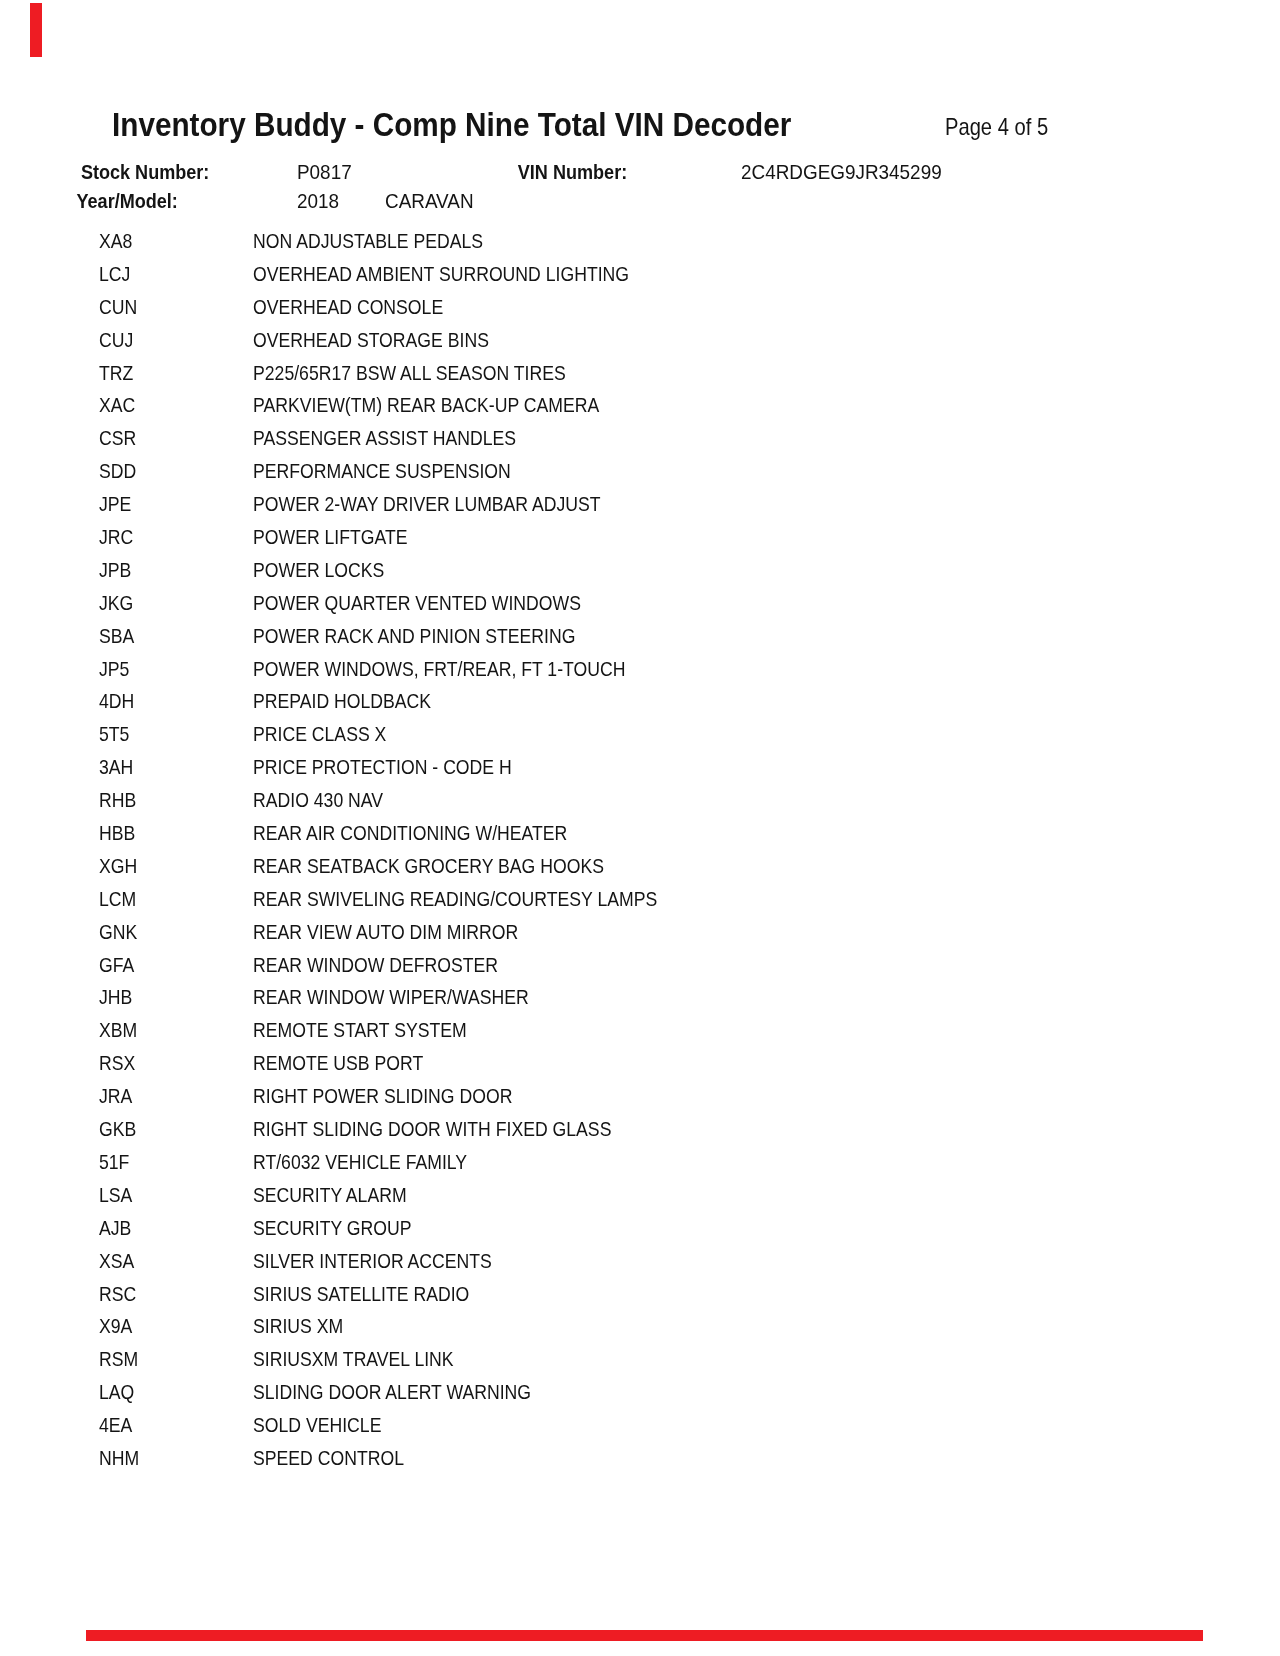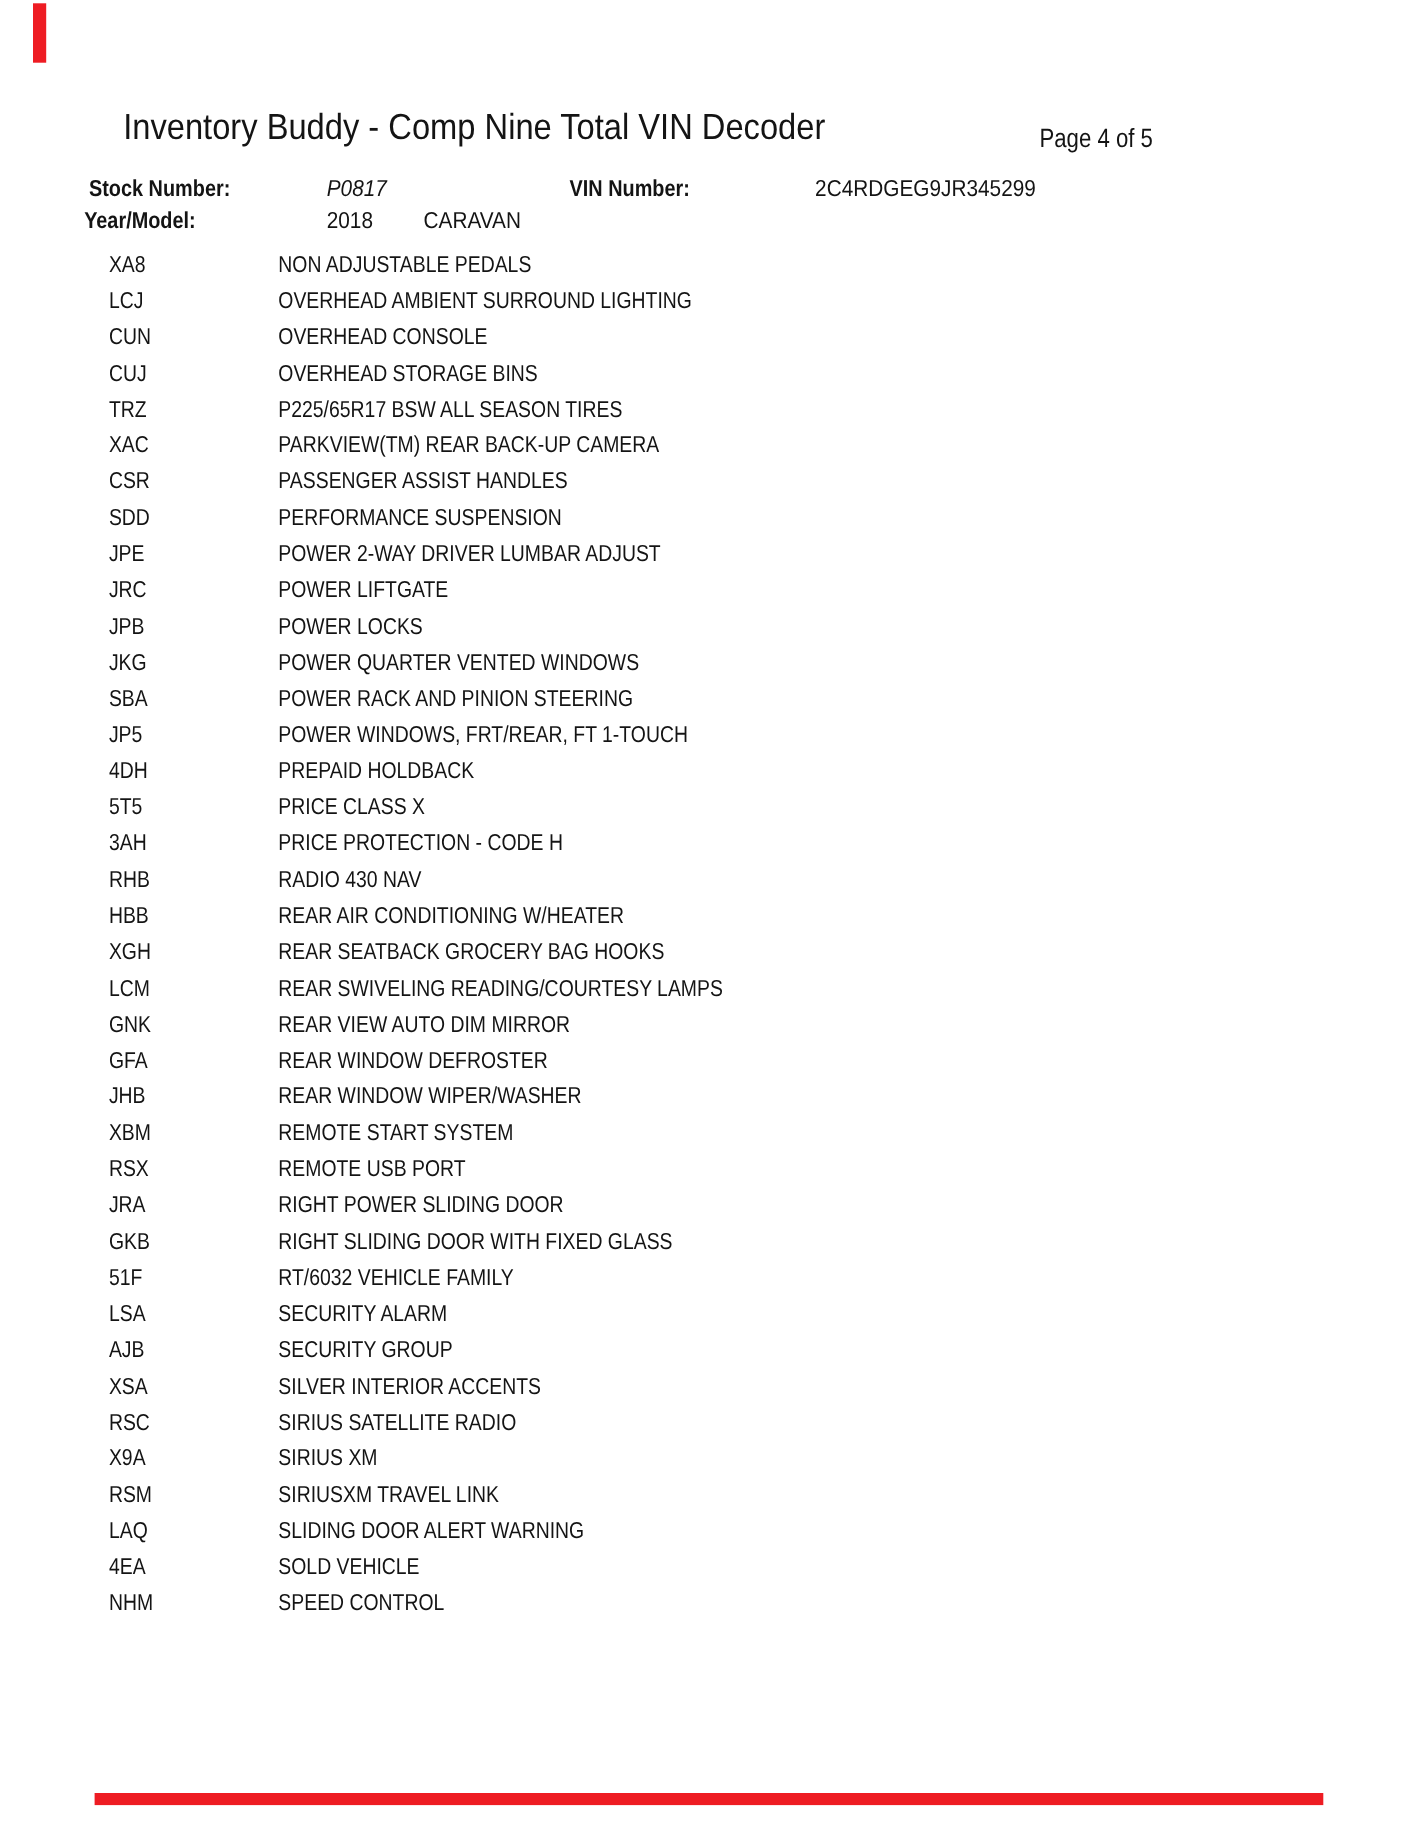--- a/index.html
+++ b/index.html
@@ -15,23 +15,23 @@
   
   .cond {
     display: inline-block;
     transform: scaleX(0.84);
     transform-origin: 0 50%;
     white-space: nowrap;
   }
   .title {
     position: absolute;
     left: 112px;
-    top: 94px;
+    top: 104px;
     font-size: 33px;
-    font-weight: normal;
+    font-weight: bold;
     line-height: 42px;
     letter-spacing: 0px;
   }
   .title .cond { transform: scaleX(0.90); }
   .page-indicator {
     position: absolute;
     left: 945px;
     top: 114px;
     font-size: 24px;
     line-height: 26px;
@@ -90,21 +90,21 @@
     <span class="cond">Inventory Buddy - Comp Nine Total VIN Decoder</span>
   </div>
 
   <div class="page-indicator">
     <span class="cond">Page 4 of 5</span>
   </div>
 
   <div class="meta-label row-stock lbl-left">
     <span class="cond">Stock Number:</span>
   </div>
-  <div class="meta-value row-stock" style="left:297px;font-style:italic;">
+  <div class="meta-value row-stock" style="left:297px;">
     <span class="cond">P0817</span>
   </div>
 
   <div class="meta-label row-stock lbl-vin">
     <span class="cond">VIN Number:</span>
   </div>
   <div class="meta-value row-stock" style="left:741px;">
     <span class="cond">2C4RDGEG9JR345299</span>
   </div>
 

